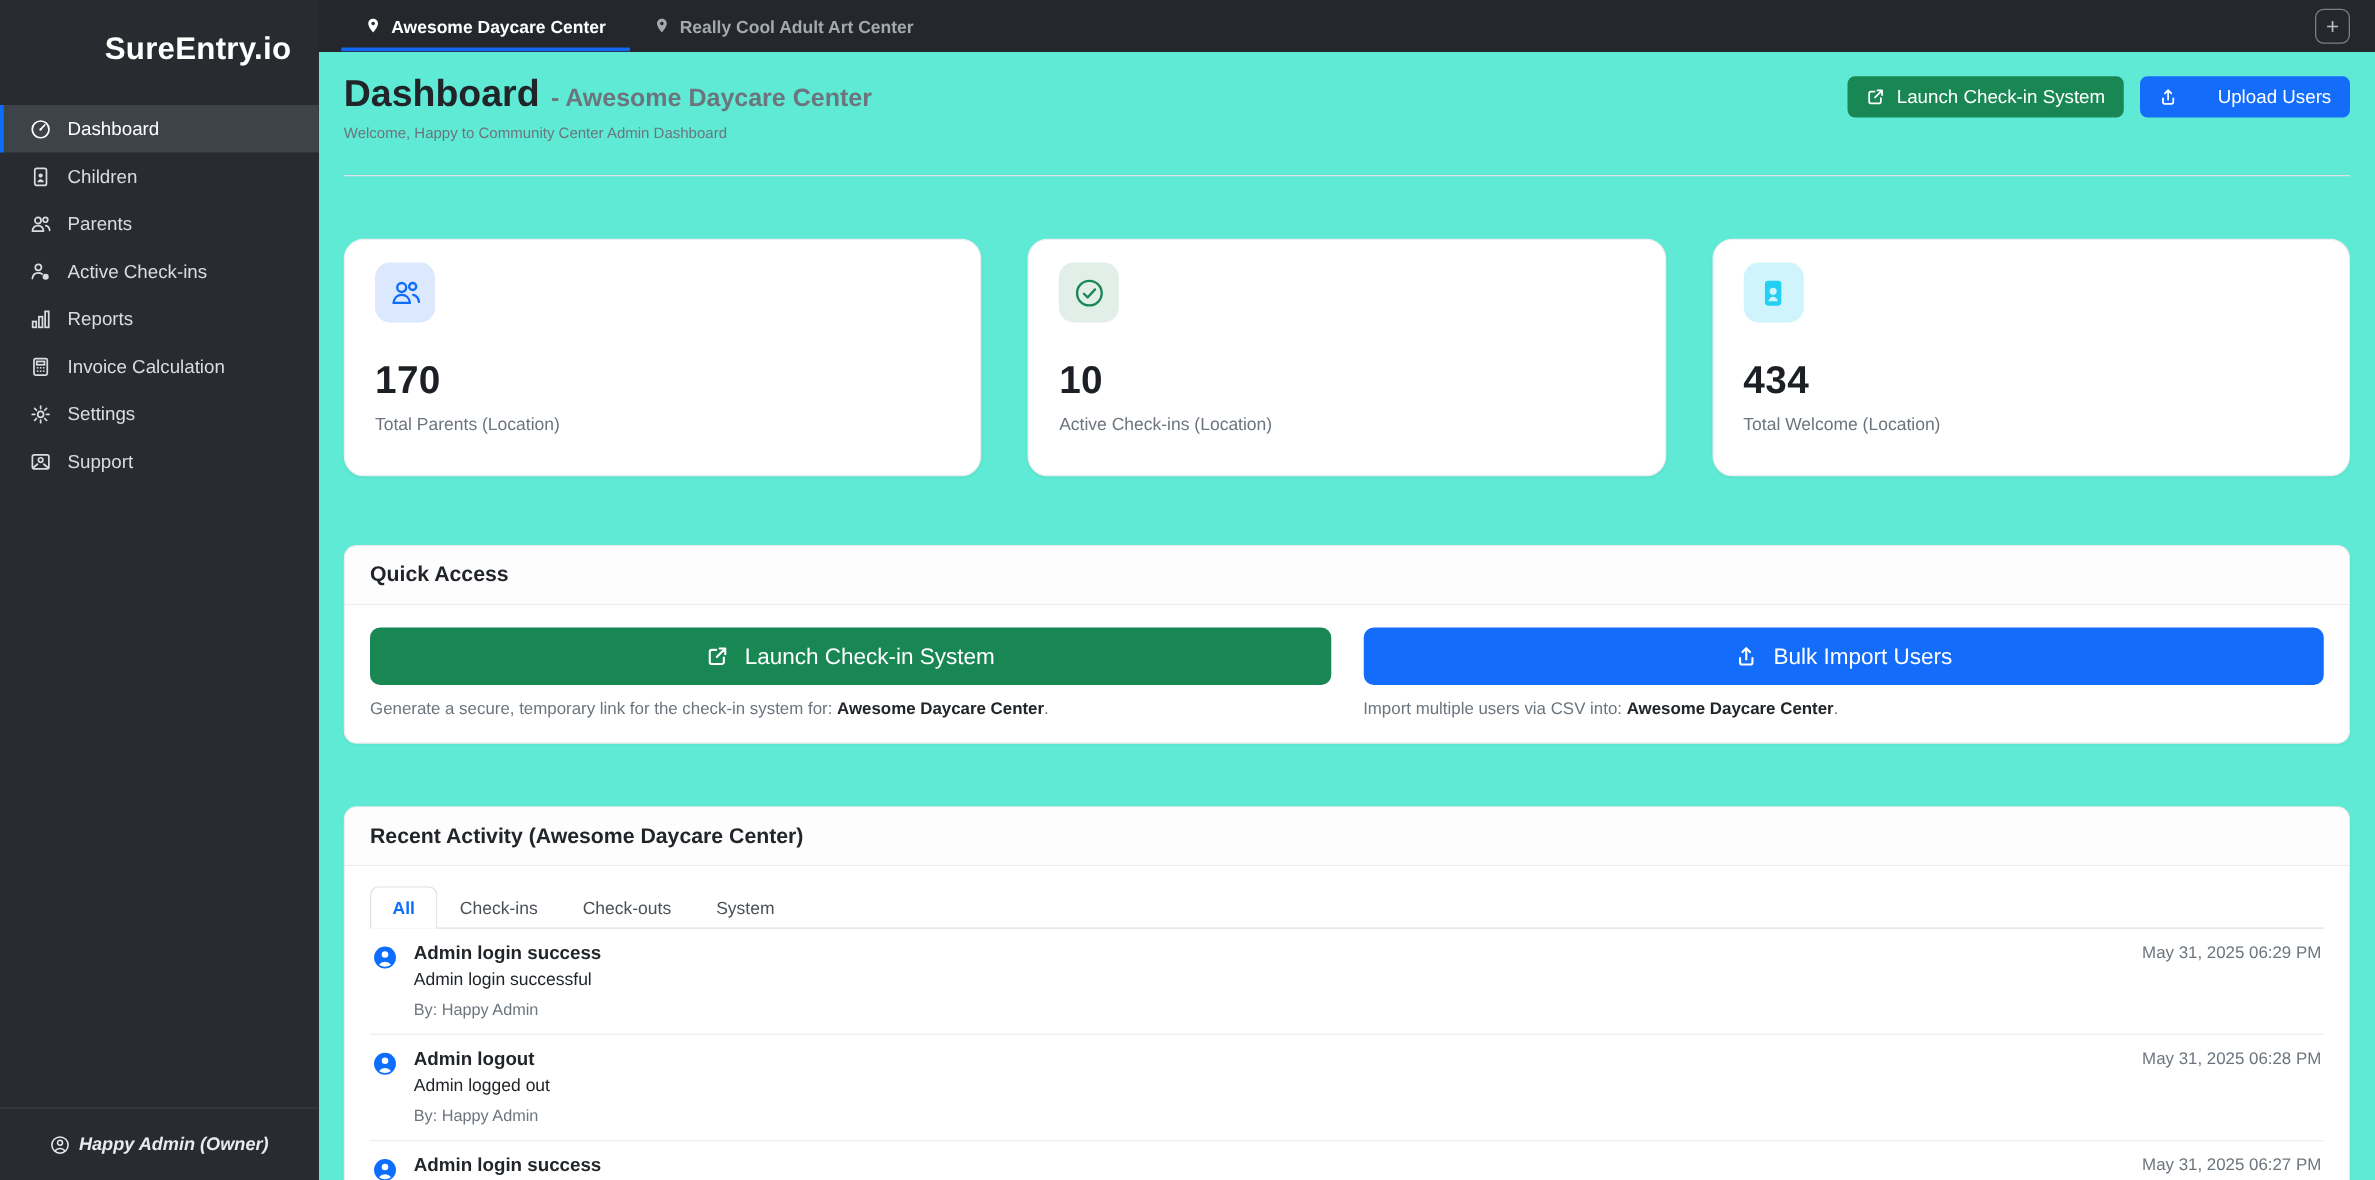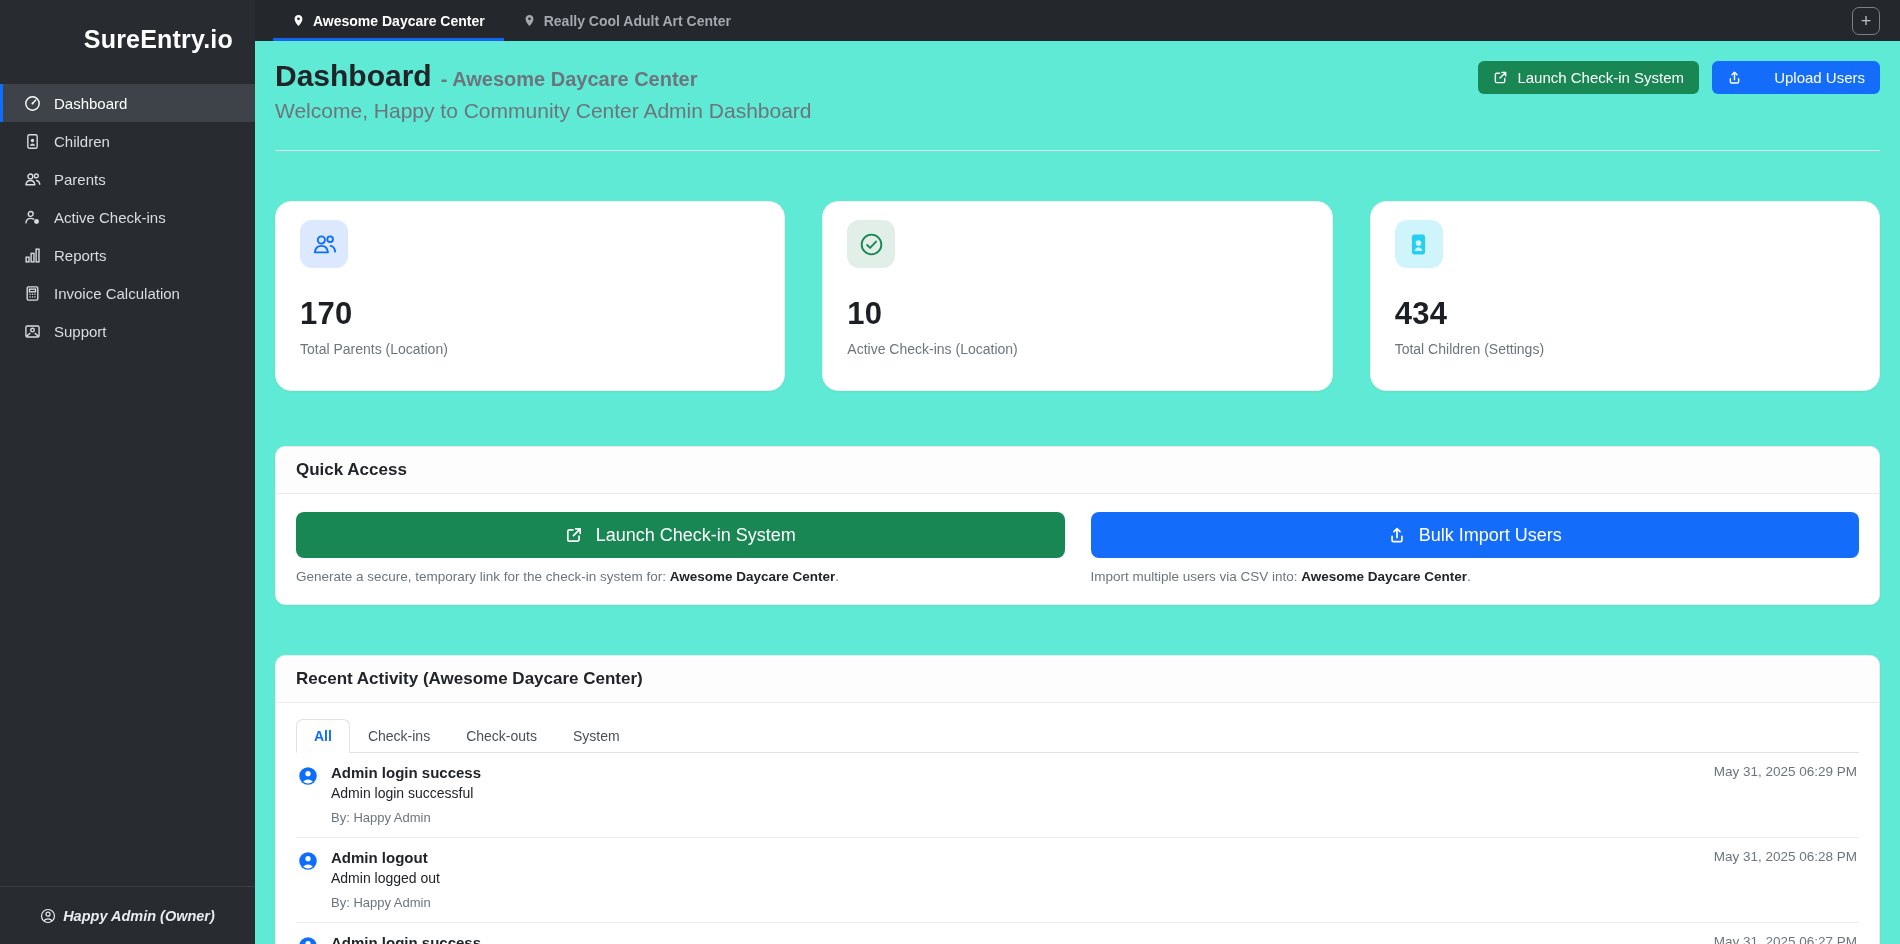--- a/index.html
+++ b/index.html
@@ -53,21 +53,21 @@
   }
 
   
   .main {
     position:absolute; left:255px; top:41px; right:0; bottom:0;
     background:#5eead4; padding:18px 20px 0; overflow:hidden;
   }
   .page-head { display:flex; justify-content:space-between; align-items:flex-start; }
   .page-title { font-size:30px; font-weight:700; color:#212529; }
   .title-suffix { font-size:20px; font-weight:600; color:#6c757d; margin-left:9px; }
-  .welcome { margin-top:6px; font-size:21px; color:#6c757d; }
+  .welcome { margin-top:6px; font-size:12px; color:#6c757d; }
   .head-buttons { display:flex; gap:13px; margin-top:2px; }
   .btn {
     display:inline-flex; align-items:center; gap:9px; border:none; border-radius:6px;
     color:#fff; font-size:15px; padding:8px 15px; cursor:pointer; font-family:inherit;
   }
   .btn svg { width:15px; height:15px; }
   .btn-green { background:#198754; }
   .btn-blue  { background:#146cfb;gap:32px; }
   .divider { border:0; border-top:1px solid #dee2e6; margin:27px 0 0; }
 
@@ -191,20 +191,29 @@
             <rect x="5.1" y="8.1" width="1.2" height="1.2"></rect>
               <rect x="7.4" y="8.1" width="1.2" height="1.2"></rect>
               <rect x="9.7" y="8.1" width="1.2" height="1.2"></rect>
             <rect x="5.1" y="10.6" width="1.2" height="1.2"></rect>
               <rect x="7.4" y="10.6" width="1.2" height="1.2"></rect>
               <rect x="9.7" y="10.6" width="1.2" height="1.2"></rect>
           </g>
         </svg>
       </span>
       <span>Invoice Calculation</span>
+    </div>
+    <div class="nav-item">
+      <span>
+        <svg viewBox="0 0 16 16" fill="none" stroke="currentColor" stroke-width="1.3" stroke-linecap="round">
+          <circle cx="8" cy="8" r="2.2"></circle>
+          <path d="M8 1.7v1.9M8 12.4v1.9M1.7 8h1.9M12.4 8h1.9M3.5 3.5l1.4 1.4M11.1 11.1l1.4 1.4M12.5 3.5l-1.4 1.4M4.9 11.1l-1.4 1.4"></path>
+        </svg>
+      </span>
+      <span>Settings</span>
     </div>
     <div class="nav-item">
       <span>
         <svg viewBox="0 0 16 16" fill="none" stroke="currentColor" stroke-width="1.3" stroke-linejoin="round">
           <rect x="1.8" y="2.8" width="12.4" height="10.4" rx="1.4"></rect>
             <circle cx="8" cy="6.6" r="1.7"></circle>
           <path d="M2.2 12.6 6 9.4M13.8 12.6 10 9.4"></path>
         </svg>
       </span>
       <span>Support</span>
@@ -300,21 +309,21 @@
     </div>
     <div class="stat-card">
       <div class="badge48 badge-cyan">
         <svg viewBox="0 0 16 16">
           <rect x="3.8" y="1.6" width="8.4" height="12.8" rx="1.7" fill="currentColor"></rect>
           <circle cx="8" cy="7.1" r="1.8" fill="#cff4fc"></circle>
           <path d="M5.5 12.2c.4-1.6 1.4-2.4 2.5-2.4s2.1.8 2.5 2.4z" fill="#cff4fc"></path>
         </svg>
       </div>
       <div class="stat-value">434</div>
-      <div class="stat-label">Total Children (Settings)</div>
+      <div class="stat-label">Total Welcome (Location)</div>
     </div>
   </section>
 
   <section class="section-card qa-card">
     <div class="section-head">Quick Access</div>
     <div class="qa-body">
       <div>
         <button class="qa-btn btn-green">
           <span>
             <svg viewBox="0 0 16 16" fill="none" stroke="currentColor" stroke-width="1.5" stroke-linecap="round" stroke-linejoin="round">

